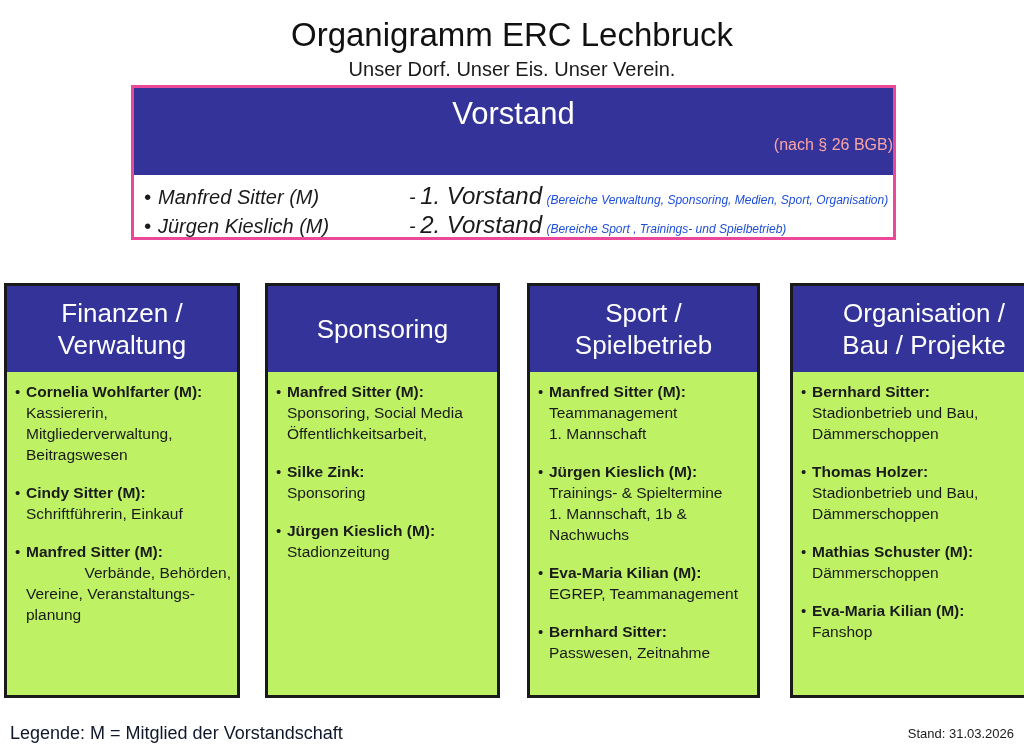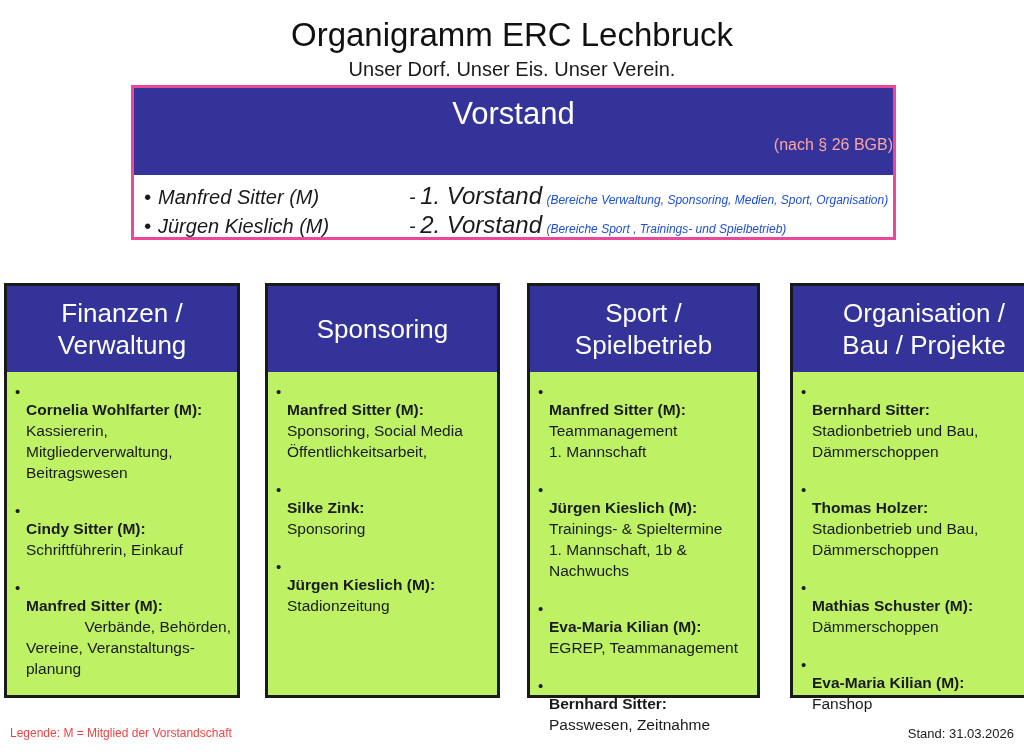--- a/index.html
+++ b/index.html
@@ -154,36 +154,35 @@
     font-size: 15px;
     line-height: 21px;
     padding-top: 0px;
   }
   .entry-text { flex: 1 1 auto; }
   .entry-person {
     font-weight: bold;
     font-size: 15.5px;
     line-height: 21px;
     white-space: nowrap;
-    margin-top: 18px;
   }
   .entry-detail-line {
     font-size: 15.5px;
     line-height: 21px;
     white-space: nowrap;
   }
 
   
   #footer-legend {
     position: absolute;
     left: 10px;
     bottom: 14px;
-    font-size: 12px;
+    font-size: 18px;
     line-height: 17px;
-    color: #ef4444;
+    color: #0f172a;
   }
   #footer-date {
     position: absolute;
     right: 10px;
     bottom: 14px;
     font-size: 13px;
     line-height: 17px;
     color: #1a1a1a;
   }
 </style>

